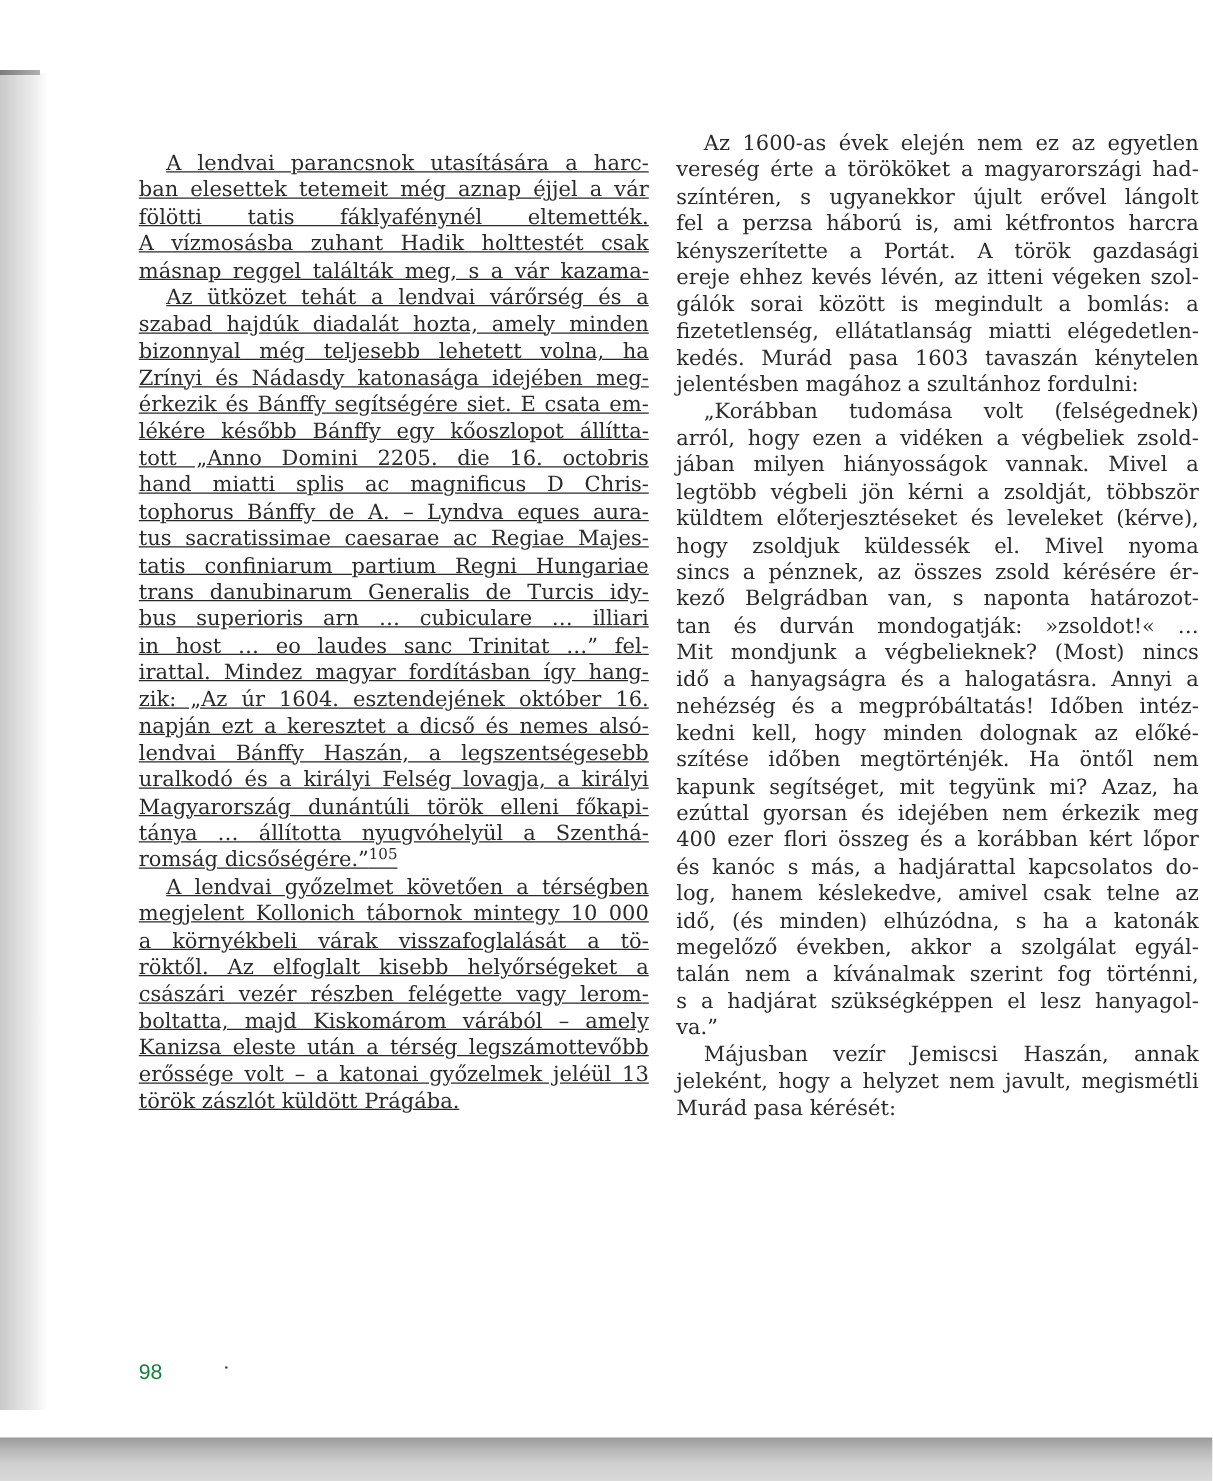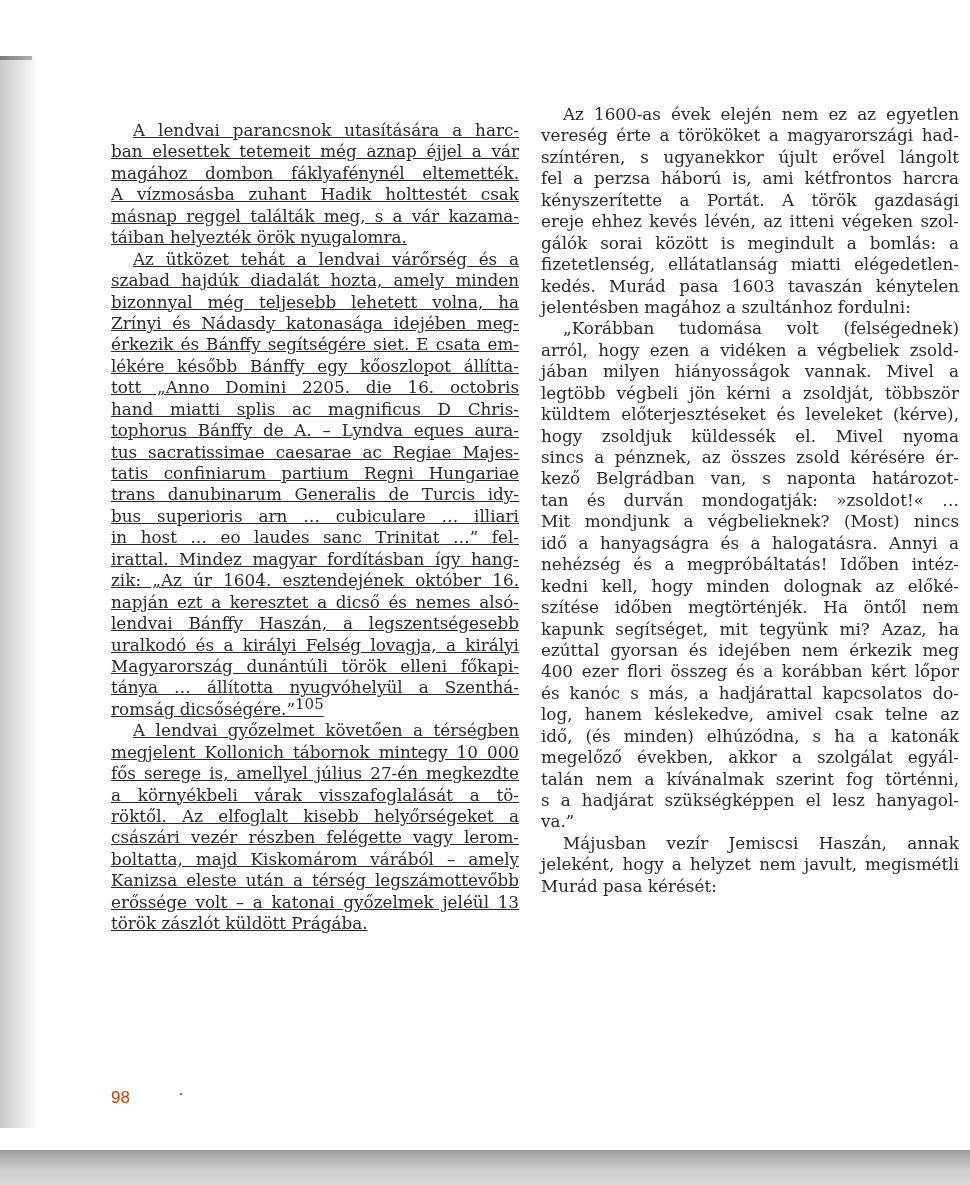--- a/index.html
+++ b/index.html
@@ -26,41 +26,40 @@
     font-size: 16.8px; line-height: 21.45px;
   }
   .col-left { left: 111px; top: 120px; text-decoration: underline; }
   .col-right { left: 541px; top: 104px; width: 418px; }
   .line {
     display: block; white-space: nowrap; text-align: justify;
     text-align-last: justify; height: 21.45px; overflow: visible;
   }
   .line.last { text-align-last: left; }
   .line.indent { padding-left: 22px; }
-  sup { font-size: 15px; vertical-align: 6px; line-height: 0; }
+  sup { font-size: 12px; vertical-align: 6px; line-height: 0; }
   .page-number {
     position: absolute; left: 111px; top: 1088px;
-    font-family: "Liberation Sans", sans-serif; font-size: 17px; color: #c2410c;
+    font-family: "Liberation Sans", sans-serif; font-size: 17px; color: #15803d;
   }
   .speck { position: absolute; width: 2px; height: 2px; background: #444; border-radius: 1px; }
 </style>
 </head>
 <body>
 
 <div class="left-edge"></div>
 <div class="left-edge-top"></div>
 <div class="bottom-edge"></div>
 
 <div class="column col-left" id="col-left">
     <span class="line indent">A lendvai parancsnok utasítására a harc-</span>
     <span class="line">ban elesettek tetemeit még aznap éjjel a vár</span>
-    <span class="line">magához dombon fáklyafénynél eltemették.</span>
+    <span class="line">fölötti tatis fáklyafénynél eltemették.</span>
     <span class="line">A vízmosásba zuhant Hadik holttestét csak</span>
     <span class="line">másnap reggel találták meg, s a vár kazama-</span>
-    <span class="line last">táiban helyezték örök nyugalomra.</span>
     <span class="line indent">Az ütközet tehát a lendvai várőrség és a</span>
     <span class="line">szabad hajdúk diadalát hozta, amely minden</span>
     <span class="line">bizonnyal még teljesebb lehetett volna, ha</span>
     <span class="line">Zrínyi és Nádasdy katonasága idejében meg-</span>
     <span class="line">érkezik és Bánffy segítségére siet. E csata em-</span>
     <span class="line">lékére később Bánffy egy kőoszlopot állítta-</span>
     <span class="line">tott „Anno Domini 2205. die 16. octobris</span>
     <span class="line">hand miatti splis ac magnificus D Chris-</span>
     <span class="line">tophorus Bánffy de A. – Lyndva eques aura-</span>
     <span class="line">tus sacratissimae caesarae ac Regiae Majes-</span>
@@ -71,21 +70,20 @@
     <span class="line">irattal. Mindez magyar fordításban így hang-</span>
     <span class="line">zik: „Az úr 1604. esztendejének október 16.</span>
     <span class="line">napján ezt a keresztet a dicső és nemes alsó-</span>
     <span class="line">lendvai Bánffy Haszán, a legszentségesebb</span>
     <span class="line">uralkodó és a királyi Felség lovagja, a királyi</span>
     <span class="line">Magyarország dunántúli török elleni főkapi-</span>
     <span class="line">tánya … állította nyugvóhelyül a Szenthá-</span>
     <span class="line last">romság dicsőségére.”<sup>105</sup></span>
     <span class="line indent">A lendvai győzelmet követően a térségben</span>
     <span class="line">megjelent Kollonich tábornok mintegy 10 000</span>
-    <span class="line">fős serege is, amellyel július 27-én megkezdte</span>
     <span class="line">a környékbeli várak visszafoglalását a tö-</span>
     <span class="line">röktől. Az elfoglalt kisebb helyőrségeket a</span>
     <span class="line">császári vezér részben felégette vagy lerom-</span>
     <span class="line">boltatta, majd Kiskomárom várából – amely</span>
     <span class="line">Kanizsa eleste után a térség legszámottevőbb</span>
     <span class="line">erőssége volt – a katonai győzelmek jeléül 13</span>
     <span class="line last">török zászlót küldött Prágába.</span>
   </div>
 <div class="column col-right" id="col-right">
     <span class="line indent">Az 1600-as évek elején nem ez az egyetlen</span>

